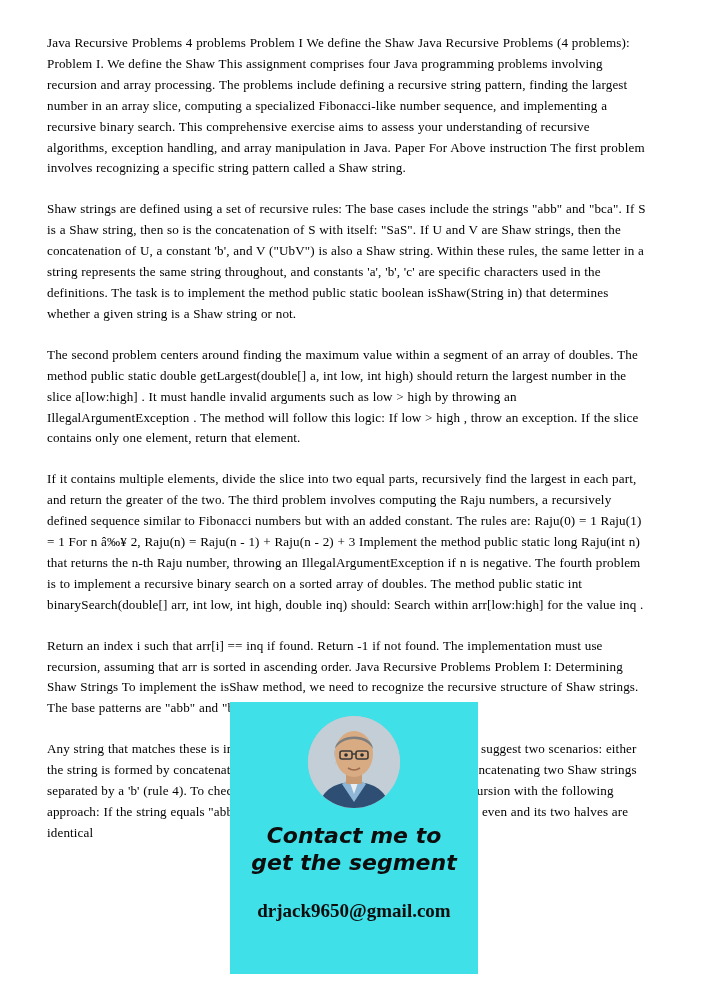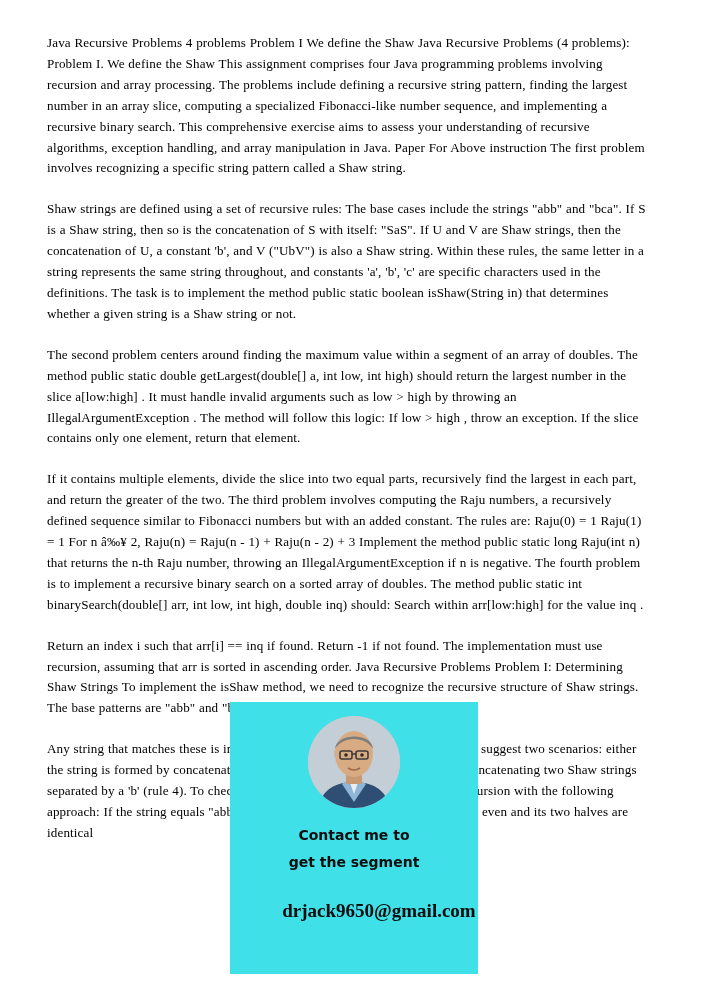--- a/index.html
+++ b/index.html
@@ -66,38 +66,38 @@
   .avatar svg {
     display: block;
   }
   .overlay-text {
     position: absolute;
     left: 0;
     top: 120px;
     width: 100%;
     font-family: "DejaVu Sans", sans-serif;
     font-weight: bold;
-    font-size: 14px;
+    font-size: 22px;
     line-height: 27px;
     color: #0d0d0d;
+    font-style: italic;
   }
   .overlay-line {
     display: block;
   }
   .overlay-email {
     position: absolute;
     left: 0;
     top: 196px;
     width: 100%;
     font-family: "Liberation Serif", serif;
     font-weight: bold;
     font-size: 19px;
     line-height: 25px;
     color: #0d0d0d;
-    padding-left: 25px;
   }
 </style>
 </head>
 <body>
 
 <div class="page">
 
   <div class="doc-body">
     <p class="para">Java Recursive Problems 4 problems Problem I We define the Shaw Java Recursive Problems (4 problems): Problem I. We define the Shaw This assignment comprises four Java programming problems involving recursion and array processing. The problems include defining a recursive string pattern, finding the largest number in an array slice, computing a specialized Fibonacci-like number sequence, and implementing a recursive binary search. This comprehensive exercise aims to assess your understanding of recursive algorithms, exception handling, and array manipulation in Java. Paper For Above instruction The first problem involves recognizing a specific string pattern called a Shaw string.</p>
     <p class="para">Shaw strings are defined using a set of recursive rules: The base cases include the strings "abb" and "bca". If S is a Shaw string, then so is the concatenation of S with itself: "SaS". If U and V are Shaw strings, then the concatenation of U, a constant 'b', and V ("UbV") is also a Shaw string. Within these rules, the same letter in a string represents the same string throughout, and constants 'a', 'b', 'c' are specific characters used in the definitions. The task is to implement the method public static boolean isShaw(String in) that determines whether a given string is a Shaw string or not.</p>

